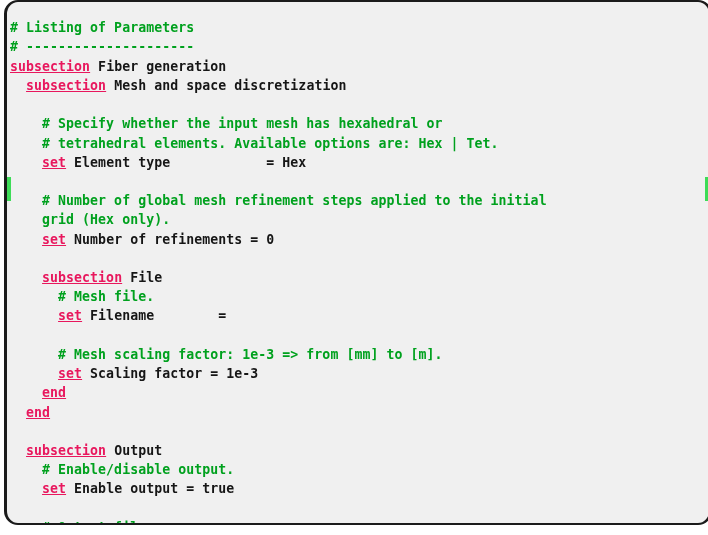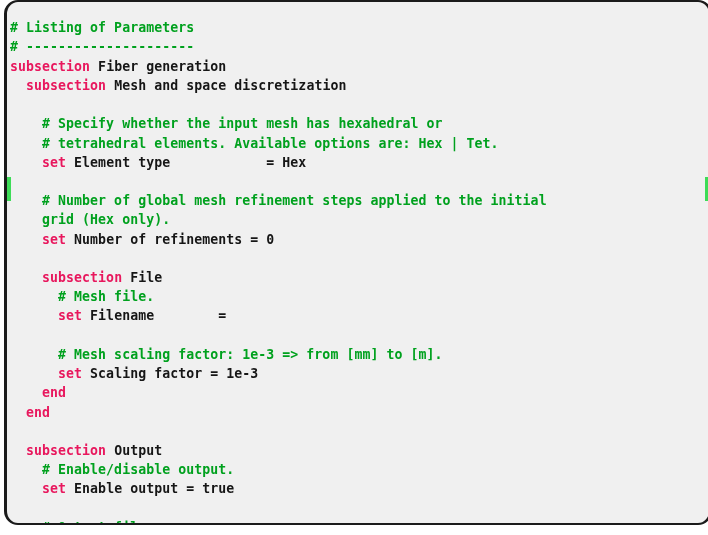--- a/index.html
+++ b/index.html
@@ -51,21 +51,21 @@
     -webkit-font-smoothing: none;
   }
 
   .ln {
     display: block;
     height: 19.22px;
     white-space: pre;
   }
 
   .tok-comment { color: #00a11e; }
-  .tok-keyword { color: #e8175d; }
+  .tok-keyword { color: #e8175d; text-decoration: underline; }
   .tok-plain   { color: #161616; }
 
   
   .edge-marker {
     position: absolute;
     width: 4px;
     background: #3ddc57;
   }
   #left-change-marker {
     left: 0px;

